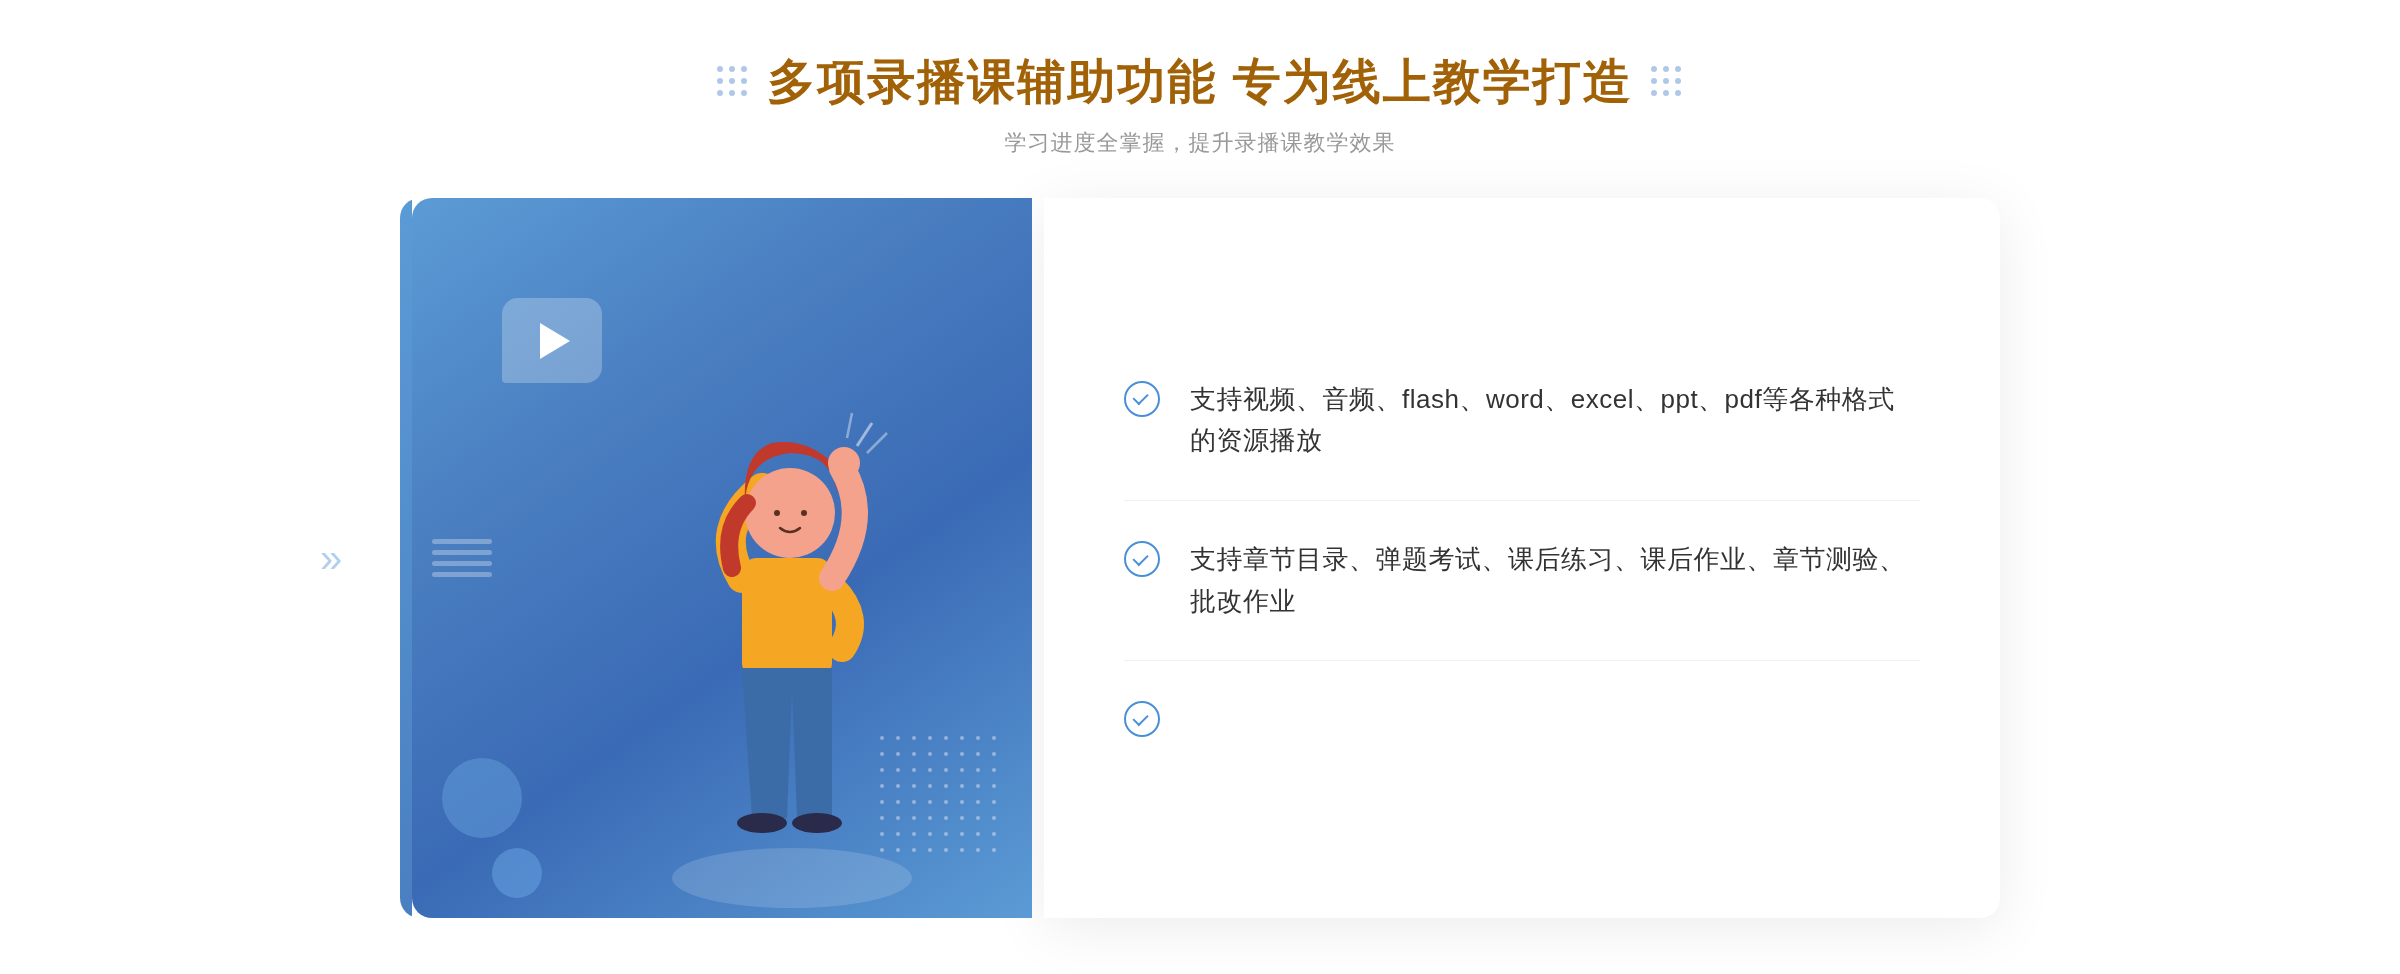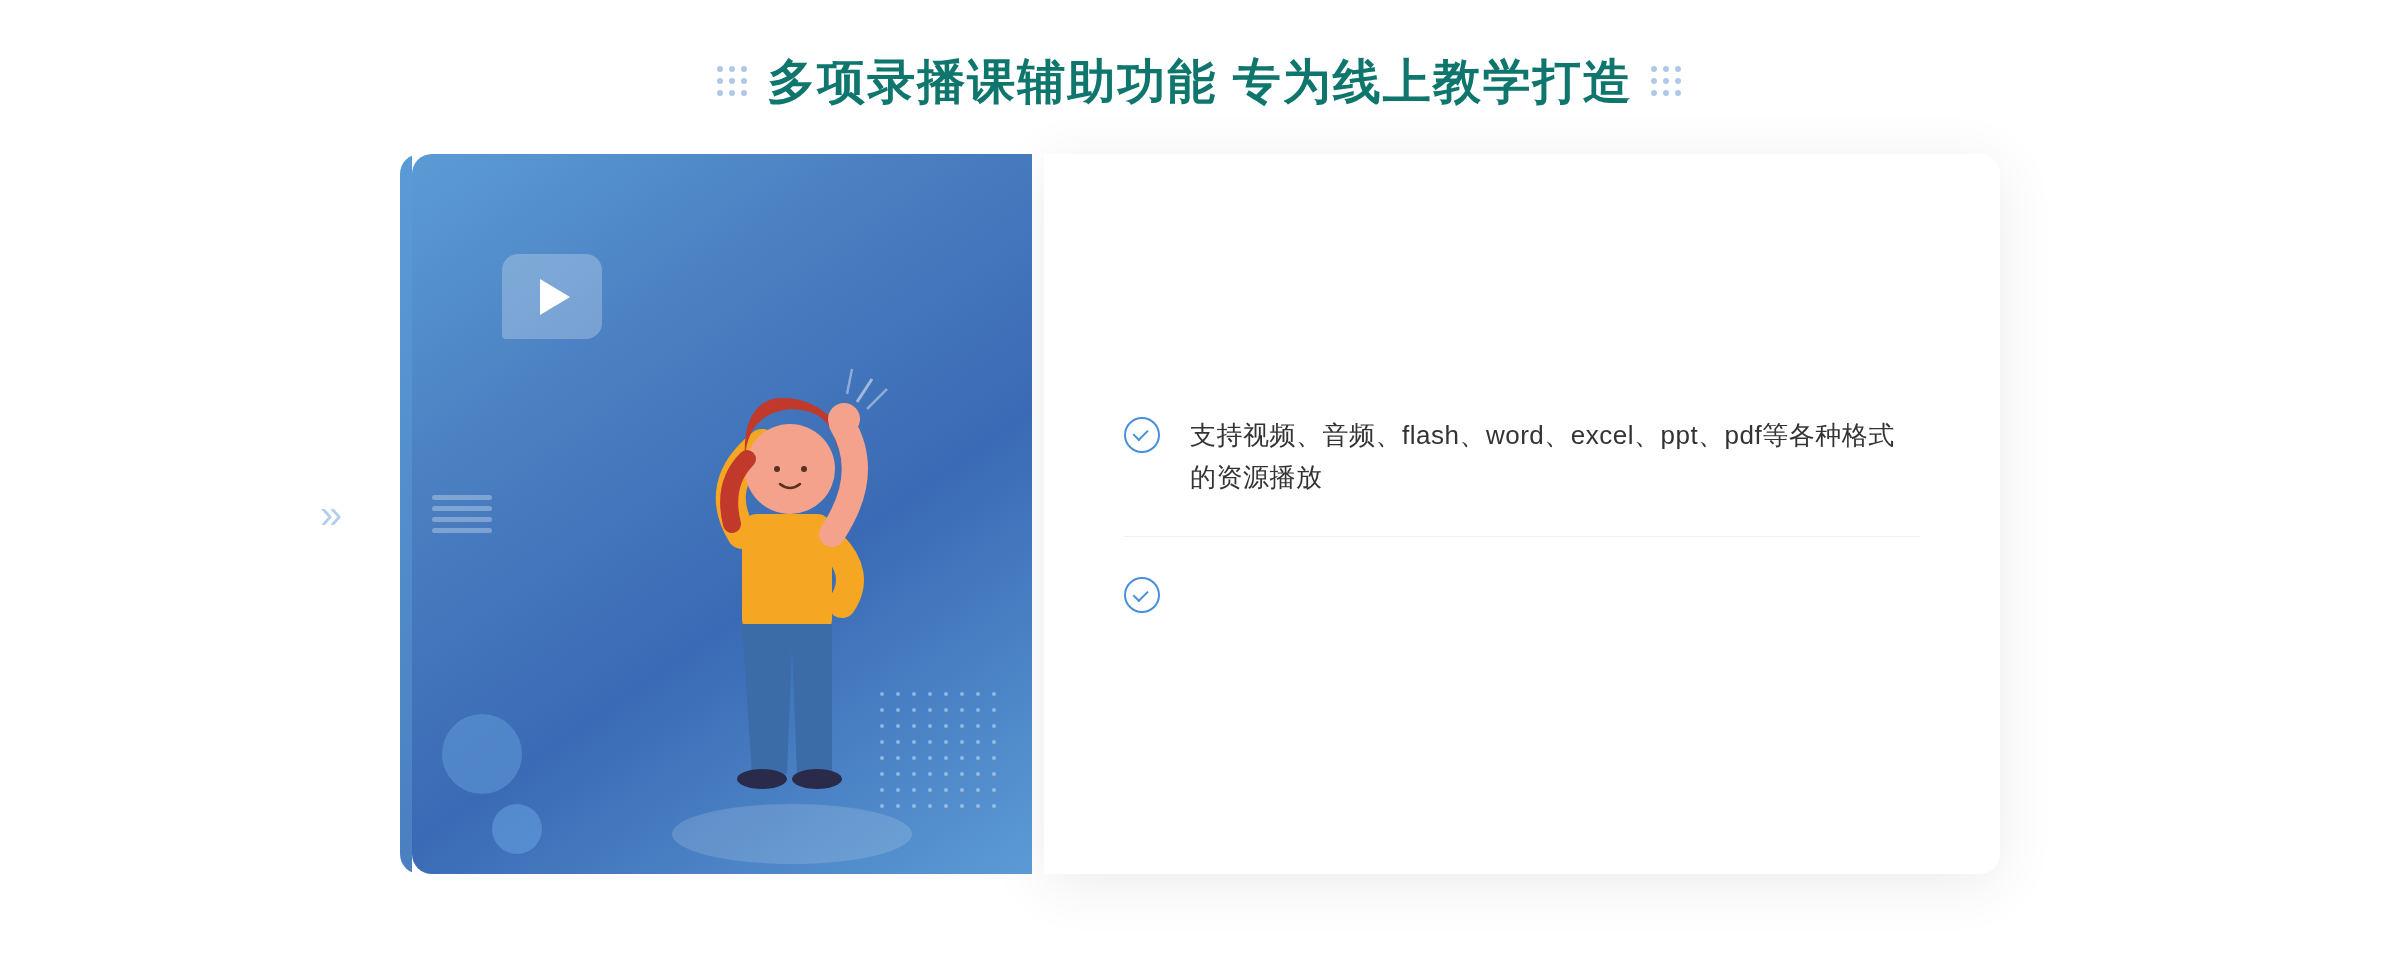--- a/index.html
+++ b/index.html
@@ -55,21 +55,21 @@
       display: inline-block;
       width: 6px;
       height: 6px;
       background: #b0c8e8;
       border-radius: 50%;
     }
 
     .main-title {
       font-size: 48px;
       font-weight: 700;
-      color: #0f766e;
+      color: #a16207;
       letter-spacing: 2px;
     }
 
     .subtitle {
       font-size: 22px;
       color: #999999;
       margin-top: 14px;
       letter-spacing: 1px;
     }
 
@@ -302,20 +302,21 @@
           <span></span>
           <span></span>
         <span></span>
           <span></span>
           <span></span>
         <span></span>
           <span></span>
           <span></span>
       </div>
     </div>
+    <p class="subtitle">学习进度全掌握，提升录播课教学效果</p>
   </div>
 
   <div style="position: relative; width: 1600px;">
 
     <div class="arrow-left">
       <span class="chevrons">»</span>
     </div>
 
     <div class="content-area">
 
@@ -445,20 +446,24 @@
         </div>
       </div>
 
       <div class="right-panel">
 
         <div class="feature-item">
           <div class="check-icon"></div>
           <span class="feature-text">支持视频、音频、flash、word、excel、ppt、pdf等各种格式的资源播放</span>
         </div>
 
+        <div class="feature-item">
+          <div class="check-icon"></div>
+          <span class="feature-text">支持章节目录、弹题考试、课后练习、课后作业、章节测验、批改作业</span>
+        </div>
 
 
         <div class="feature-item">
           <div class="check-icon"></div>
         </div>
 
       </div>
 
     </div>
   </div>

